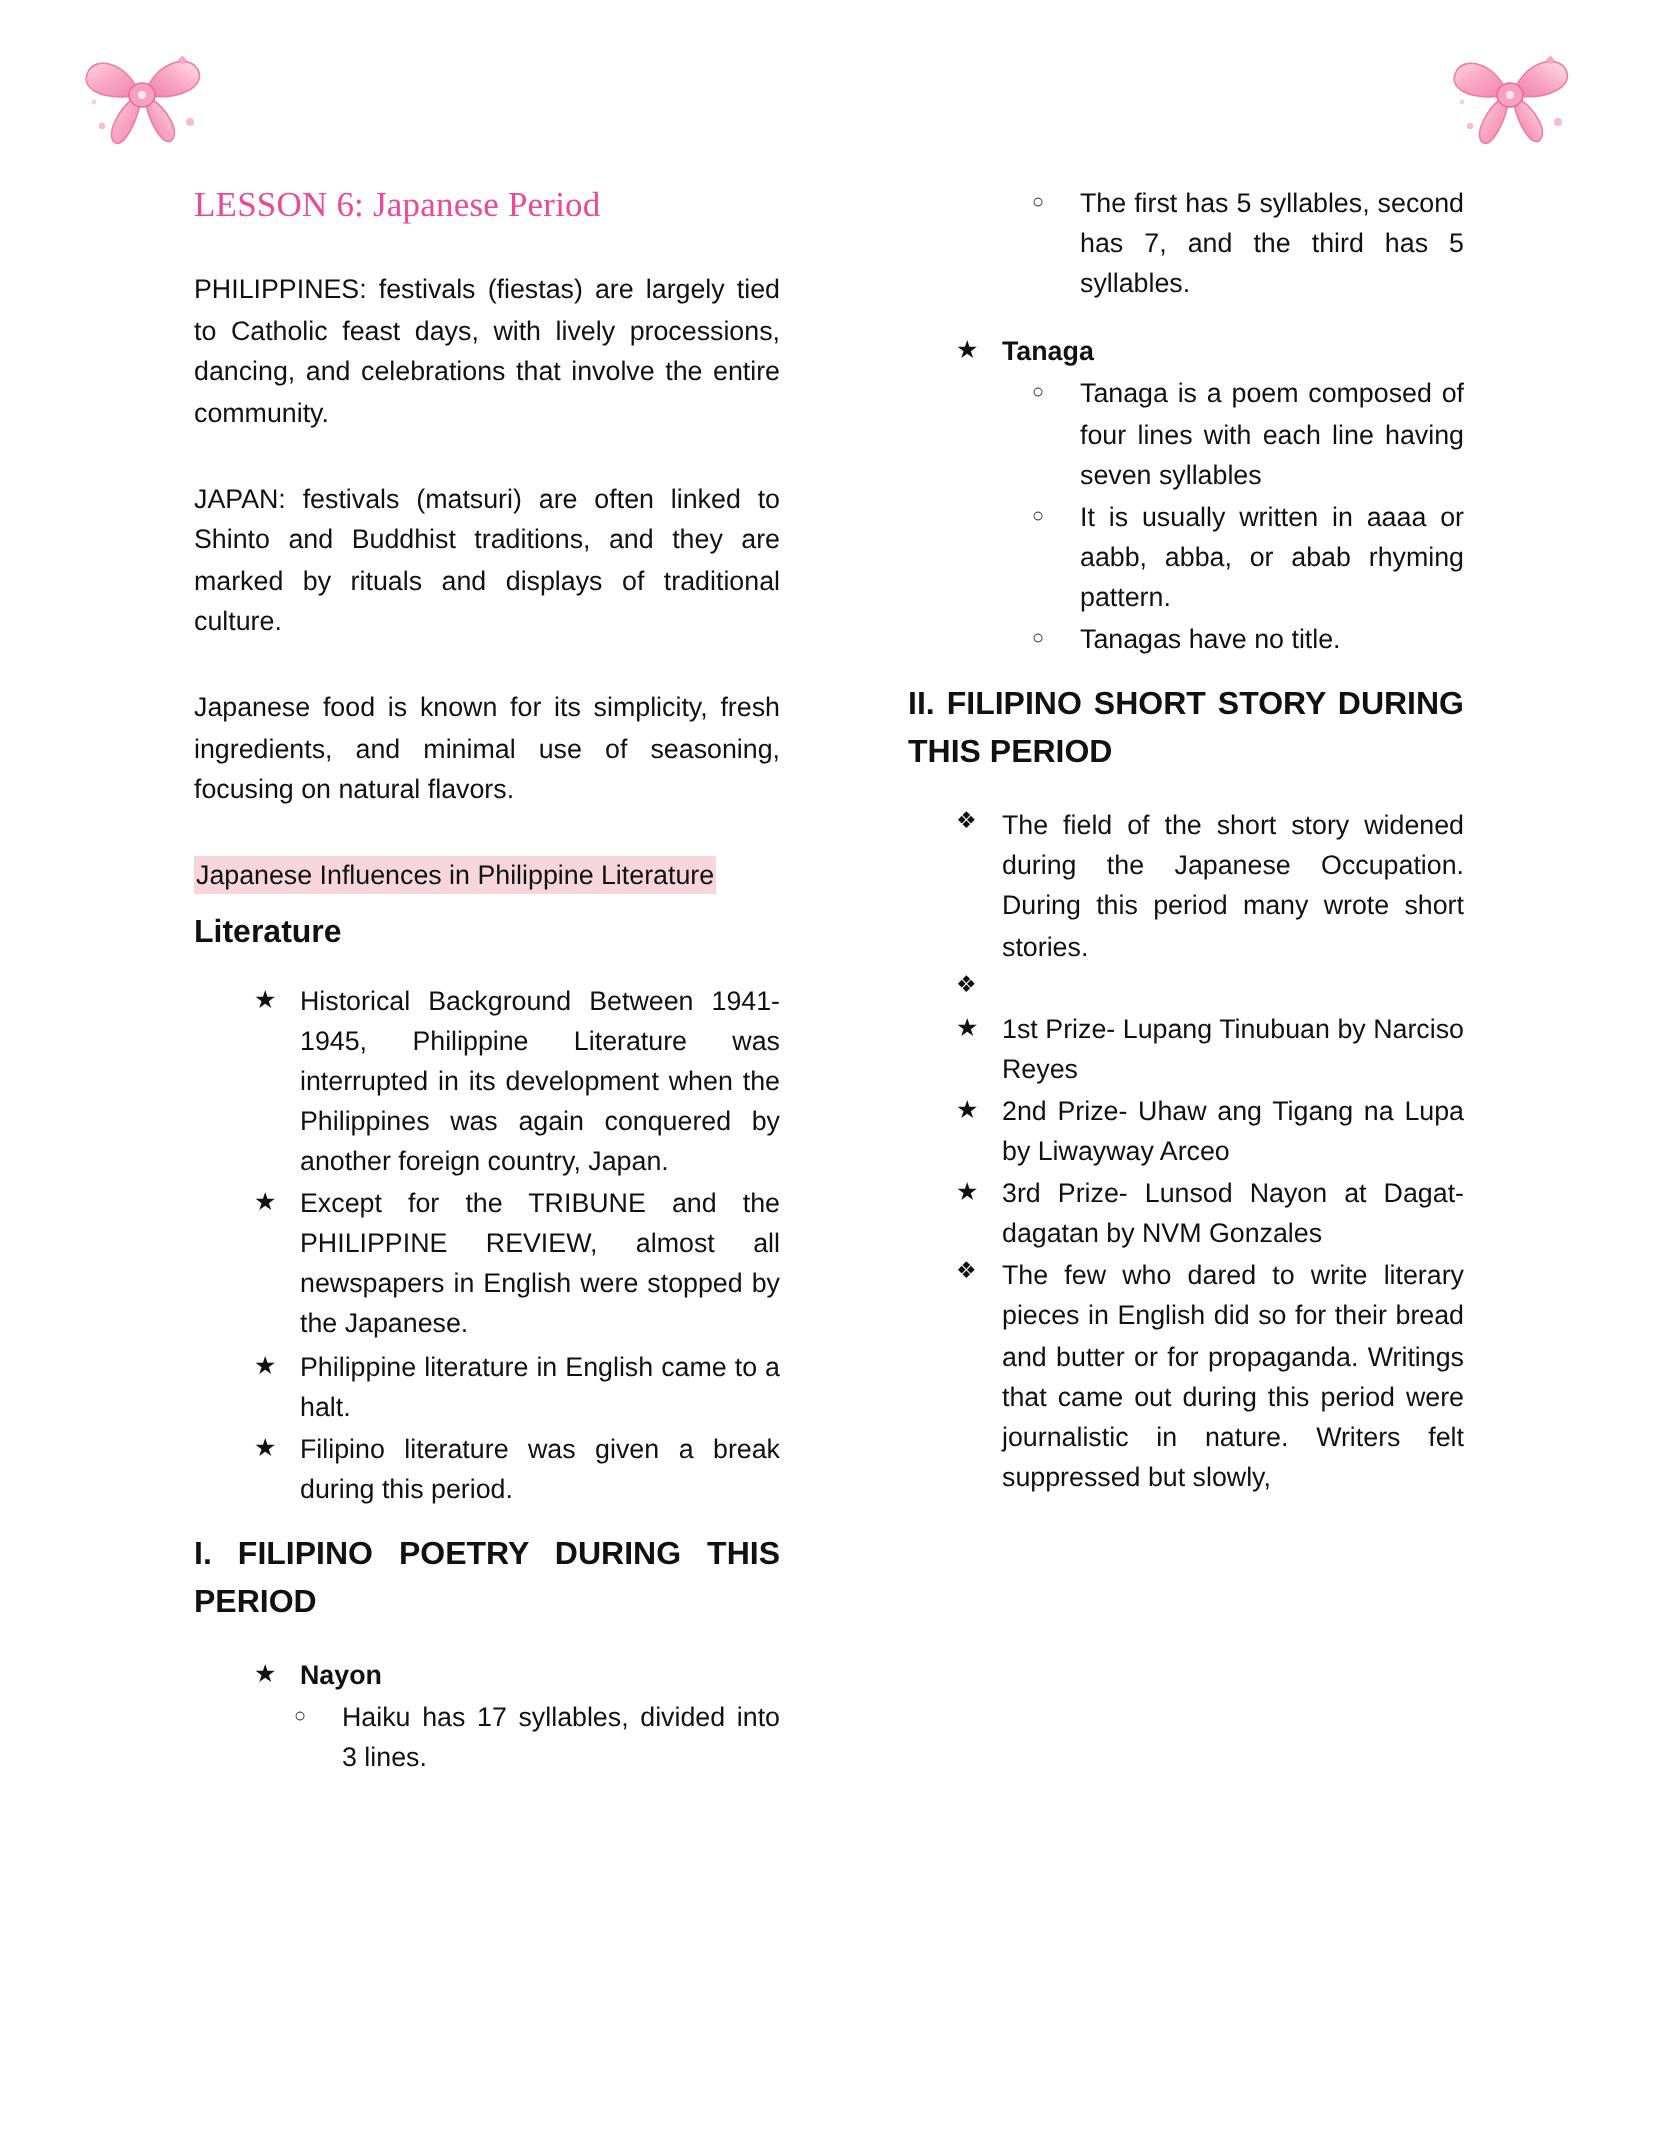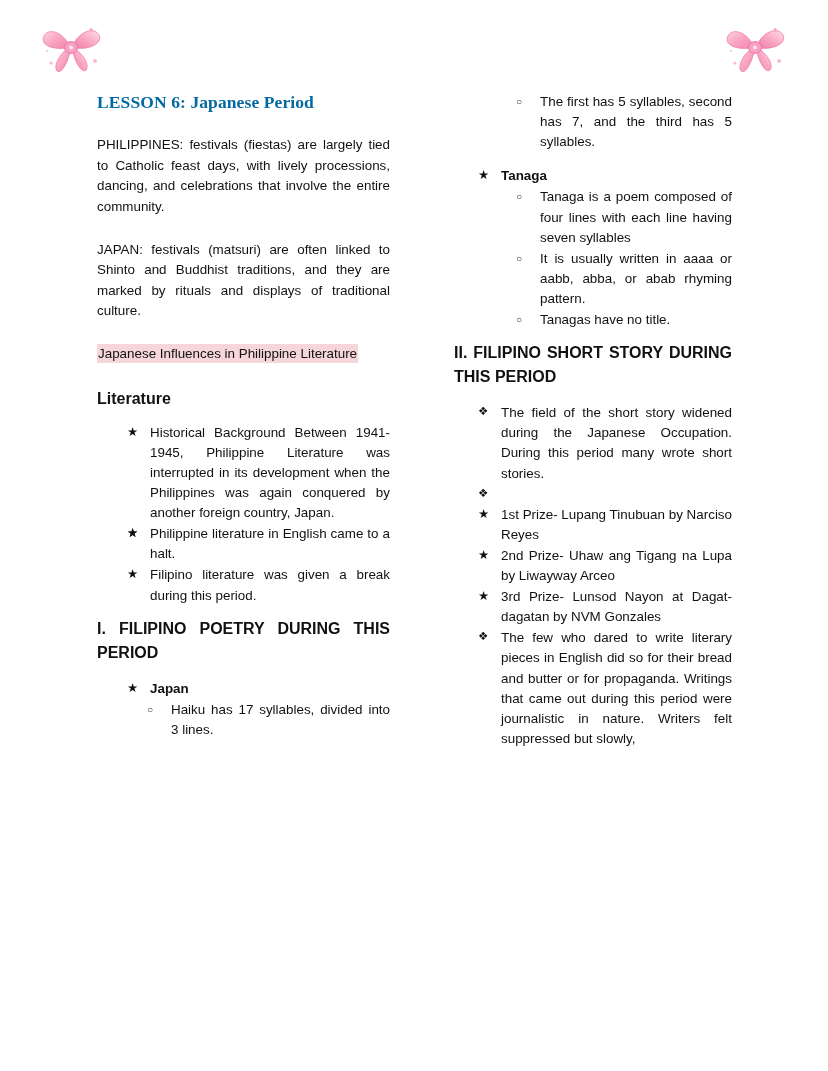--- a/index.html
+++ b/index.html
@@ -51,39 +51,39 @@
   }
   .col-right {
     width: 414px;
     padding-left: 52px;
     padding-right: 96px;
   }
 
   
   .lesson-title {
     font-family: "Liberation Serif", serif;
-    font-weight: bold;
+    font-weight: normal;
     font-size: 17.5px;
-    color: #0369a1;
+    color: #ec4899;
     margin: 0 0 22px 0;
     letter-spacing: 0.1px;
   }
 
   p.body-par {
     font-size: 13.4px;
     line-height: 1.54;
     text-align: justify;
     margin: 0 0 22px 0;
   }
   p.body-par.tight { margin-bottom: 20px; }
 
   .highlight-line {
     font-size: 13.4px;
     line-height: 1.5;
-    margin: 0 0 24px 0;
+    margin: 0 0 8px 0;
   }
   .highlight-line span.hl {
     background: #f6d6da;
     padding: 2px 1px 2px 1px;
   }
 
   h3.sub-head {
     font-size: 16px;
     font-weight: bold;
     margin: 0 0 12px 0;
@@ -221,52 +221,54 @@
   <div class="columns">
 
     <div class="col col-left">
 
       <h1 class="lesson-title">LESSON 6: Japanese Period</h1>
 
       <p class="body-par">PHILIPPINES: festivals (fiestas) are largely tied to Catholic feast days, with lively processions, dancing, and celebrations that involve the entire community.</p>
 
       <p class="body-par">JAPAN: festivals (matsuri) are often linked to Shinto and Buddhist traditions, and they are marked by rituals and displays of traditional culture.</p>
 
+      <p class="body-par">Japanese food is known for its simplicity, fresh ingredients, and minimal use of seasoning, focusing on natural flavors.</p>
 
 
       <div class="highlight-line">
         <span class="hl">Japanese Influences in Philippine Literature</span>
       </div>
 
       <h3 class="sub-head">Literature</h3>
 
       <ul class="lvl1">
         <li>
           <span class="mark">★</span>
           <span class="txt">Historical Background Between 1941-1945, Philippine Literature was interrupted in its development when the Philippines was again conquered by another foreign country, Japan.</span>
         </li>
         <li>
           <span class="mark">★</span>
+          <span class="txt">Except for the TRIBUNE and the PHILIPPINE REVIEW, almost all newspapers in English were stopped by the Japanese.</span>
         </li>
         <li>
           <span class="mark">★</span>
           <span class="txt">Philippine literature in English came to a halt.</span>
         </li>
         <li>
           <span class="mark">★</span>
           <span class="txt">Filipino literature was given a break during this period.</span>
         </li>
       </ul>
 
       <h2 class="roman-head">I.  FILIPINO  POETRY  DURING  THIS PERIOD</h2>
 
       <ul class="lvl1">
         <li class="bold-item">
           <span class="mark">★</span>
-          <span class="txt">Japan</span>
+          <span class="txt">Nayon</span>
         </li>
       </ul>
 
       <ul class="lvl2">
         <li>
           <span class="mark">○</span>
           <span class="txt">Haiku has 17 syllables, divided into 3 lines.</span>
         </li>
       </ul>
 

